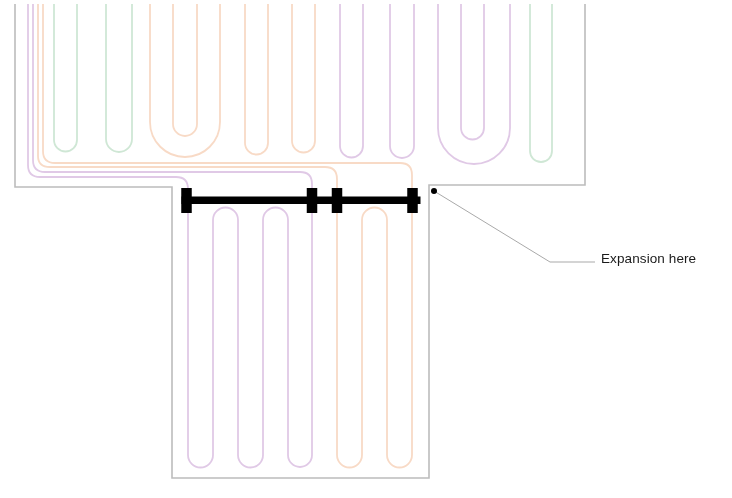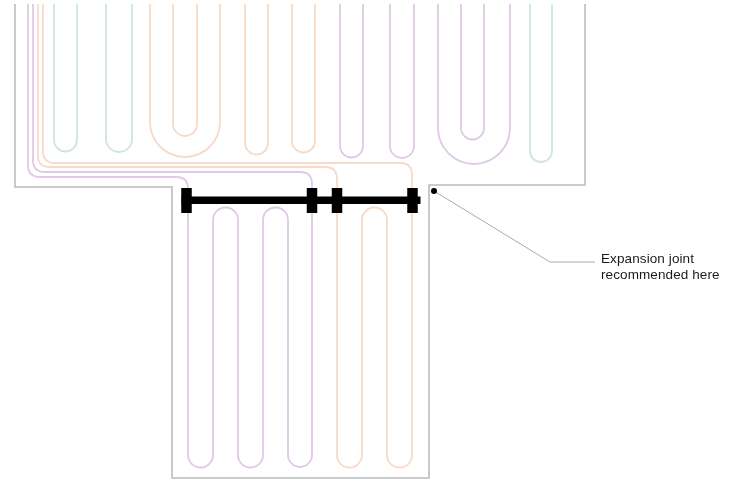--- a/index.html
+++ b/index.html
@@ -53,16 +53,15 @@
       <path d="M585,4 V185 H429 V478 H172 V187 H15 V4" fill="none" stroke="#bcbcbc" stroke-width="1.6"></path>
       <rect x="181.5" y="196.5" width="239" height="7.5" fill="#000000"></rect>
       <rect x="181.25" y="188" width="10.5" height="25" fill="#000000"></rect>
       <rect x="306.75" y="188" width="10.5" height="25" fill="#000000"></rect>
       <rect x="331.75" y="188" width="10.5" height="25" fill="#000000"></rect>
       <rect x="407.25" y="188" width="10.5" height="25" fill="#000000"></rect>
       <polyline points="434,191 550,262 595,262" fill="none" stroke="#a9a9a9" stroke-width="1"></polyline>
       <circle cx="434" cy="191" r="3" fill="#000000"></circle>
     </svg>
   <div class="annotation">
-    <div>Expansion joint</div>
-    <div>recommended here</div>
+    <div>Expansion here</div>
   </div>
 </div>
 
 </body></html>

